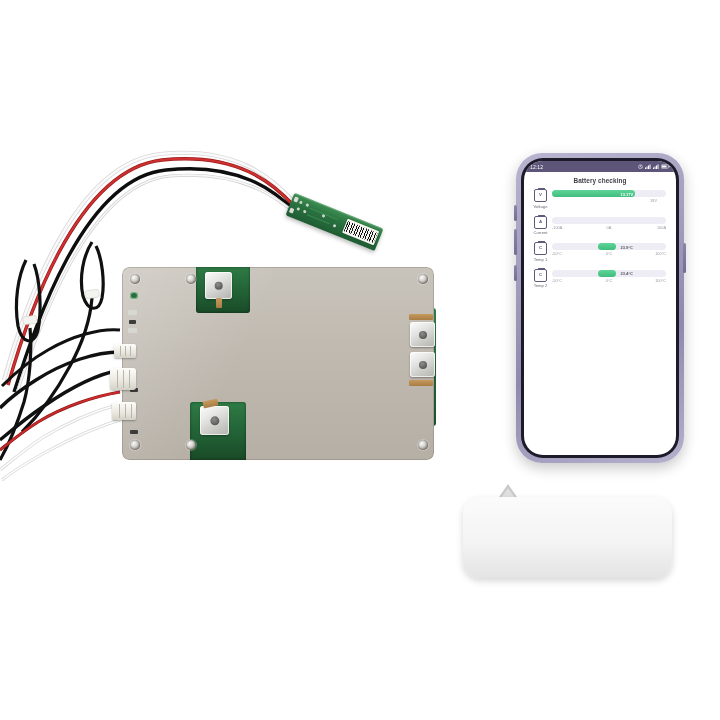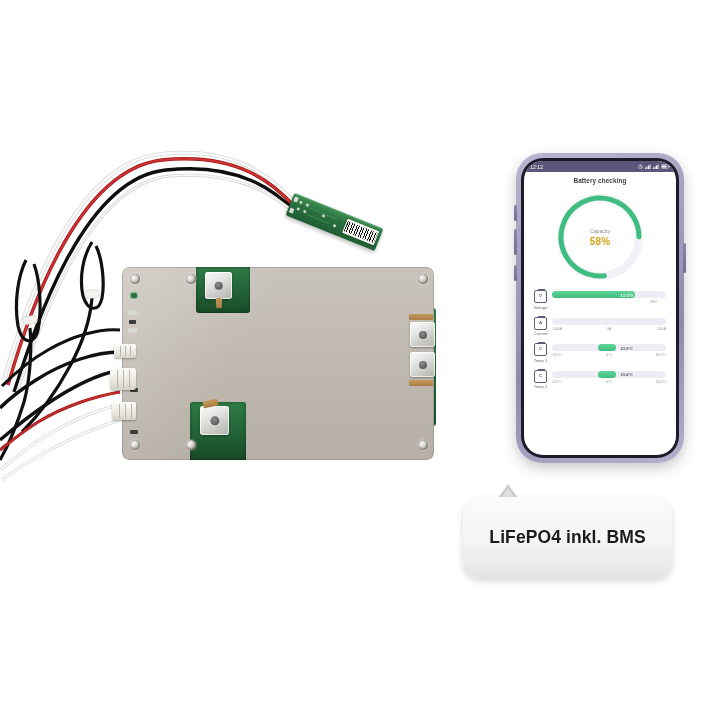--- a/index.html
+++ b/index.html
@@ -350,32 +350,20 @@
             <svg class="sb-ico" width="9" height="5" viewBox="0 0 18 10">
               <rect x="0.5" y="1.5" width="14" height="7" rx="1.4" fill="none" stroke="#fff" stroke-width="1.1"></rect>
               <rect x="2" y="3" width="9" height="4" fill="#fff"></rect>
               <rect x="15.4" y="3.6" width="1.8" height="2.8" rx=".6" fill="#fff"></rect>
             </svg>
           </span>
         </div>
 
         <div class="app-title">Battery checking</div>
 
-        <div class="gauge-wrap">
-          <div class="gauge">
-            <svg width="94" height="94" viewBox="0 0 94 94">
-              <circle cx="47" cy="47" r="39" fill="none" stroke="#f2f1f7" stroke-width="8"></circle>
-              <circle cx="47" cy="47" r="39" fill="none" stroke="#3fbd7f" stroke-width="5" stroke-linecap="round" stroke-dasharray="188 245" stroke-dashoffset="-16" transform="rotate(60 47 47)"></circle>
-            </svg>
-            <div class="center">
-              <div class="cap-label">Capacity</div>
-              <div class="cap-value">58%</div>
-            </div>
-          </div>
-        </div>
 
         <div class="rows">
 
           <div class="row">
             <div class="row-ico">
               <div class="ico-box">
                 <span>V</span>
               </div>
               <div class="row-label">Voltage</div>
             </div>
@@ -454,17 +442,16 @@
 
         </div>
       </div>
     </div>
   </div>
 
   <div class="callout-tip"></div>
   <div class="callout-tip2"></div>
   <div class="callout">
     <div class="txt">
-      <div>LiFePO4 inkl. BMS</div>
     </div>
   </div>
 
 </div>
 
 </body></html>

